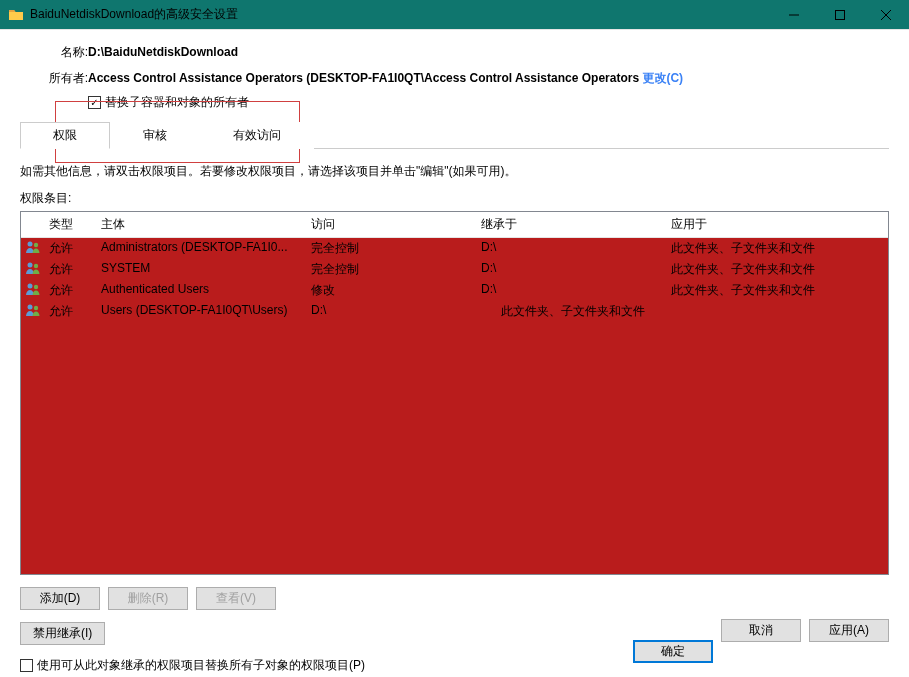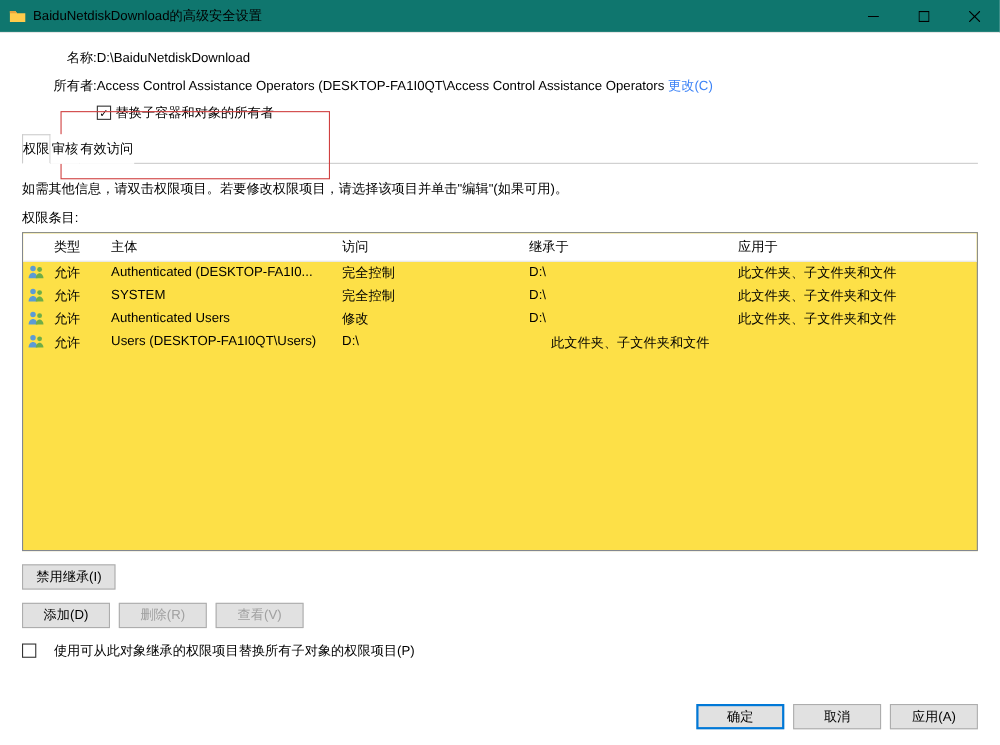--- a/index.html
+++ b/index.html
@@ -35,21 +35,21 @@
   padding: 12px 20px 10px 20px;
   position: relative;
   height: 647px;
 }
 .field-row {
   display: flex;
   margin-bottom: 6px;
   line-height: 20px;
 }
 .field-label { width: 68px; text-align: right; }
-.field-value { flex: 1; }
+.field-value { flex: 1; font-weight: bold; }
 .link { color: #3b82f6; cursor: pointer; }
 .red-box {
   position: absolute;
   border: 1px solid #d04040;
   left: 55px;
   top: 71px;
   width: 245px;
   height: 62px;
   pointer-events: none;
 }
@@ -59,41 +59,41 @@
   margin-top: 6px;
   margin-left: 68px;
   gap: 4px;
 }
 .tabs {
   display: flex;
   margin-top: 10px;
   border-bottom: 1px solid #ccc;
 }
 .tab {
-  padding: 4px 0;
+  padding: 4px 32px;
   cursor: pointer;
   border: 1px solid transparent;
   border-bottom: none;
   position: relative;
   top: 1px;
   background: #fff;
 }
 .tab.active {
   border-color: #ccc;
   border-bottom: 1px solid #fff;
 }
 .info-text {
   margin: 14px 0 10px 0;
 }
 .list-label { margin-bottom: 4px; }
 .perm-list {
   border: 1px solid #828790;
-  height: 290px;
+  height: 364px;
   overflow: auto;
-  background: #fde047;
+  background: #b91c1c;
 }
 .perm-header {
   display: flex;
   border-bottom: 1px solid #e5e5e5;
   background: #fff;
   padding: 4px 0;
   font-weight: normal;
 }
 .perm-header > div, .perm-row > div {
   padding: 0 4px;
@@ -126,26 +126,26 @@
   min-width: 80px;
   height: 23px;
   border: 1px solid #adadad;
   background: #e1e1e1;
   cursor: pointer;
   font-size: 12px;
   font-family: inherit;
   padding: 0 12px;
 }
 .btn:disabled { color: #a0a0a0; cursor: default; background: #e1e1e1; border-color: #adadad; }
-.btn.default { border: 2px solid #0078d7; }
+.btn.default { border: 2px solid #0078d7; margin-top: 21px; }
 .footer-check {
   display: flex;
   align-items: center;
   margin-top: 12px;
-  gap: 16px;
+  gap: 4px;
 }
 .dialog-buttons {
   position: absolute;
   right: 20px;
   bottom: 14px;
   display: flex;
   gap: 8px;
 }
 .checkbox {
   width: 13px; height: 13px;
@@ -230,21 +230,21 @@
     </div>
     <div id="perm-rows">
         <div class="perm-row">
           <div class="col-icon"><span class="user-icon"><svg viewBox="0 0 16 14">
                 <circle cx="5" cy="4" r="2.5" fill="#5b9bd5"></circle>
                 <path fill="#5b9bd5" d="M1 13c0-3 2-5 4-5s4 2 4 5z"></path>
                 <circle cx="11" cy="5" r="2.2" fill="#70ad47"></circle>
                 <path fill="#70ad47" d="M7.5 13c0-2.5 1.8-4.5 3.5-4.5s3.5 2 3.5 4.5z"></path>
               </svg></span></div>
           <div class="col-type">允许</div>
-          <div class="col-principal">Authenticated (DESKTOP-FA1I0...</div>
+          <div class="col-principal">Administrators (DESKTOP-FA1I0...</div>
           <div class="col-access">完全控制</div>
           <div class="col-inherit">D:\</div>
           <div class="col-apply">此文件夹、子文件夹和文件</div>
         </div>
         <div class="perm-row">
           <div class="col-icon"><span class="user-icon"><svg viewBox="0 0 16 14">
                 <circle cx="5" cy="4" r="2.5" fill="#5b9bd5"></circle>
                 <path fill="#5b9bd5" d="M1 13c0-3 2-5 4-5s4 2 4 5z"></path>
                 <circle cx="11" cy="5" r="2.2" fill="#70ad47"></circle>
                 <path fill="#70ad47" d="M7.5 13c0-2.5 1.8-4.5 3.5-4.5s3.5 2 3.5 4.5z"></path>
@@ -277,27 +277,27 @@
               </svg></span></div>
           <div class="col-type">允许</div>
           <div class="col-principal">Users (DESKTOP-FA1I0QT\Users)</div>
           <div class="col-inherit">D:\</div>
           <div class="col-apply">此文件夹、子文件夹和文件</div>
         </div>
       </div>
   </div>
 
   <div class="btn-row">
-    <button class="btn">禁用继承(I)</button>
-  </div>
-
-  <div class="btn-row">
     <button class="btn">添加(D)</button>
     <button class="btn" disabled="">删除(R)</button>
     <button class="btn" disabled="">查看(V)</button>
+  </div>
+
+  <div class="btn-row">
+    <button class="btn">禁用继承(I)</button>
   </div>
 
   <div class="footer-check">
     <span class="checkbox"></span>
     <span>使用可从此对象继承的权限项目替换所有子对象的权限项目(P)</span>
   </div>
 
   <div class="dialog-buttons">
     <button class="btn default">确定</button>
     <button class="btn">取消</button>

